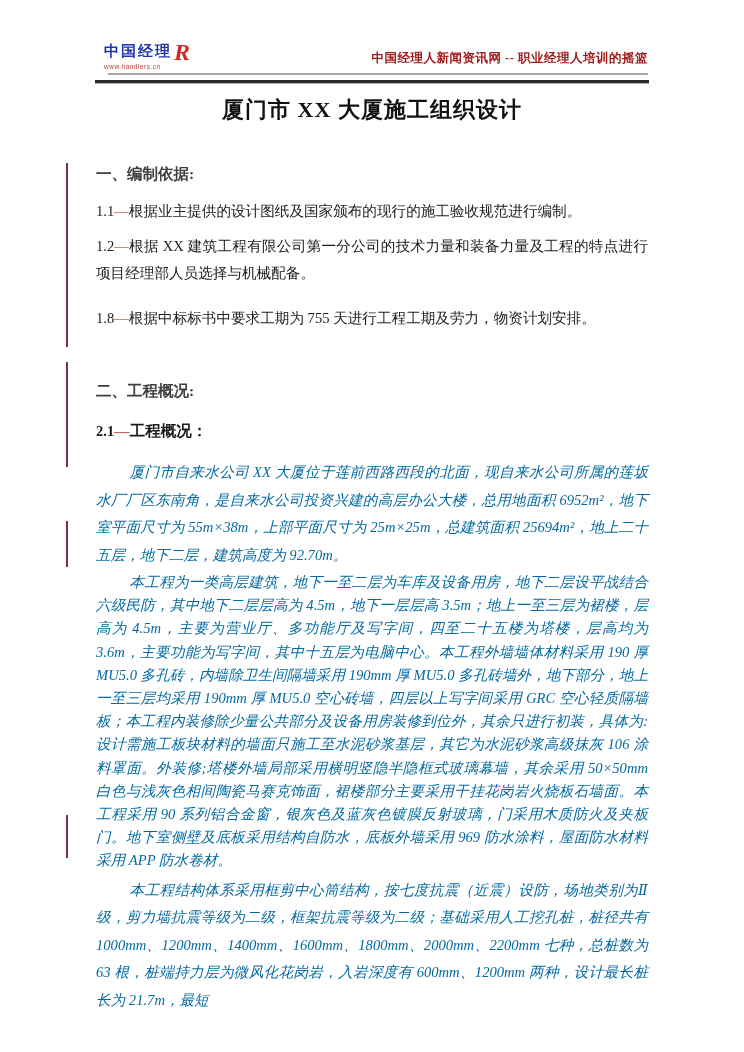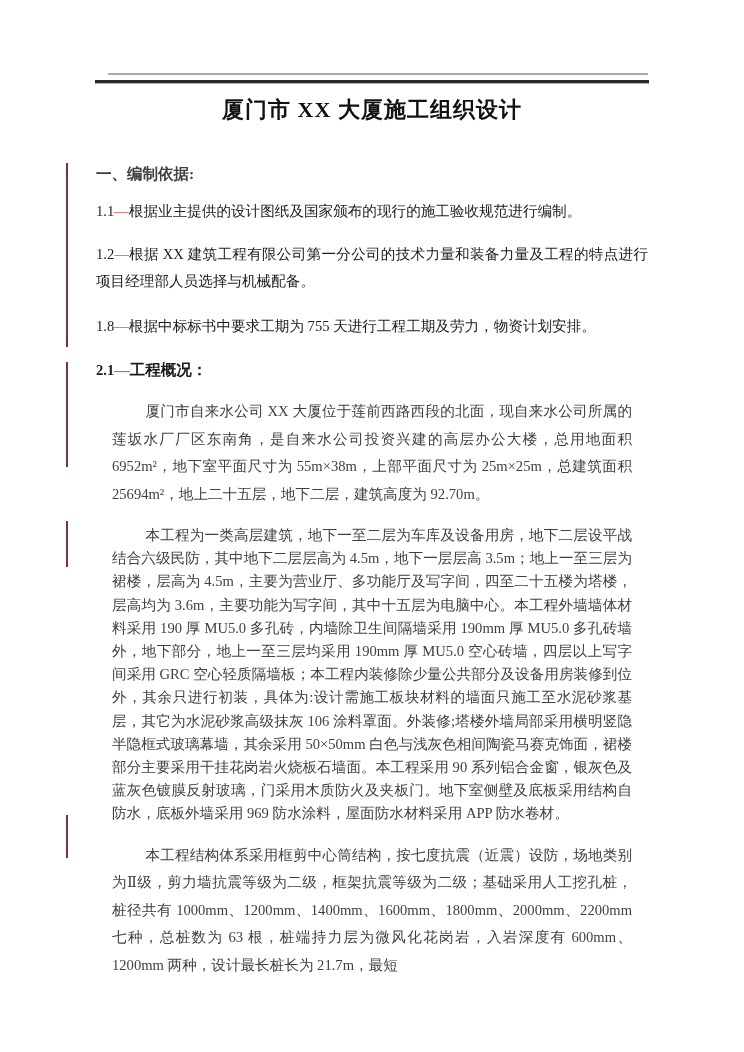--- a/index.html
+++ b/index.html
@@ -45,58 +45,69 @@
   .content{position:absolute;left:96px;top:84px;width:552px;}
   .doc-title{
     margin:10px 0 0 0;text-align:center;
     font-size:22px;font-weight:bold;letter-spacing:1px;line-height:32px;color:#111;
   }
   .h-sec{font-size:15.5px;font-weight:bold;line-height:20px;color:#404040;margin:0;}
   .h-basis{margin-top:38px;}
   .h-overview{margin-top:49px;}
   .item{font-size:14.6px;line-height:27.5px;margin:0;text-align:justify;}
   .item.i1{margin-top:14px;}
-  .item.i2{margin-top:15px;}
+  .item.i2{margin-top:7px;}
   .item.i3{margin-top:17px;}
   .num{font-family:"Liberation Serif","DejaVu Serif",serif;}
   .dash{color:#c25a5a;}
   .sub-head{margin-top:19px;font-size:15.5px;font-weight:bold;line-height:22px;}
   .sub-head .num{font-size:14.5px;}
   .para{
-    font-size:14.6px;text-align:justify;text-indent:2.3em;margin:16px;color:#404040;
+    font-size:14.6px;text-align:justify;text-indent:2.3em;margin:0;color:#0369a1;font-style:italic;
   }
   .para.p1{margin-top:17px;line-height:27.5px;}
   .para.p2{margin-top:2px;line-height:23.2px;}
   .para.p3{margin-top:4px;line-height:27.5px;}
 </style>
 </head>
 <body>
 
 <div class="page">
 
+  <div class="header">
+    <div class="logo">
+      <div class="logo-line1">
+        <span class="logo-text">中国经理</span>
+        <span class="logo-mark">R</span>
+      </div>
+      <div class="logo-url">www.handlers.cn</div>
+    </div>
+    <div class="tagline">中国经理人新闻资讯网 -- 职业经理人培训的摇篮</div>
+  </div>
   <div class="rule-gray"></div>
   <div class="rule-dark"></div>
 
   <div class="revbar b1"></div>
   <div class="revbar b2"></div>
   <div class="revbar b3"></div>
   <div class="revbar b4"></div>
 
   <div class="content">
 
     <h1 class="doc-title">厦门市 XX 大厦施工组织设计</h1>
 
     <h2 class="h-sec h-basis">一、编制依据:</h2>
 
     <p class="item i1"><span class="num">1.1</span><span class="dash">—</span><span>根据业主提供的设计图纸及国家颁布的现行的施工验收规范进行编制。</span></p>
 
     <p class="item i2"><span class="num">1.2</span><span class="dash">—</span><span>根据 XX 建筑工程有限公司第一分公司的技术力量和装备力量及工程的特点进行项目经理部人员选择与机械配备。</span></p>
 
     <p class="item i3"><span class="num">1.8</span><span class="dash">—</span><span>根据中标标书中要求工期为 755 天进行工程工期及劳力，物资计划安排。</span></p>
 
+    <h2 class="h-sec h-overview">二、工程概况:</h2>
 
     <p class="sub-head"><span class="num">2.1</span><span class="dash">—</span><span>工程概况：</span></p>
 
     <p class="para p1">厦门市自来水公司 XX 大厦位于莲前西路西段的北面，现自来水公司所属的莲坂水厂厂区东南角，是自来水公司投资兴建的高层办公大楼，总用地面积 6952m²，地下室平面尺寸为 55m×38m，上部平面尺寸为 25m×25m，总建筑面积 25694m²，地上二十五层，地下二层，建筑高度为 92.70m。</p>
     <p class="para p2">本工程为一类高层建筑，地下一至二层为车库及设备用房，地下二层设平战结合六级民防，其中地下二层层高为 4.5m，地下一层层高 3.5m；地上一至三层为裙楼，层高为 4.5m，主要为营业厅、多功能厅及写字间，四至二十五楼为塔楼，层高均为 3.6m，主要功能为写字间，其中十五层为电脑中心。本工程外墙墙体材料采用 190 厚 MU5.0 多孔砖，内墙除卫生间隔墙采用 190mm 厚 MU5.0 多孔砖墙外，地下部分，地上一至三层均采用 190mm 厚 MU5.0 空心砖墙，四层以上写字间采用 GRC 空心轻质隔墙板；本工程内装修除少量公共部分及设备用房装修到位外，其余只进行初装，具体为:设计需施工板块材料的墙面只施工至水泥砂浆基层，其它为水泥砂浆高级抹灰 106 涂料罩面。外装修;塔楼外墙局部采用横明竖隐半隐框式玻璃幕墙，其余采用 50×50mm 白色与浅灰色相间陶瓷马赛克饰面，裙楼部分主要采用干挂花岗岩火烧板石墙面。本工程采用 90 系列铝合金窗，银灰色及蓝灰色镀膜反射玻璃，门采用木质防火及夹板门。地下室侧壁及底板采用结构自防水，底板外墙采用 969 防水涂料，屋面防水材料采用 APP 防水卷材。</p>
     <p class="para p3">本工程结构体系采用框剪中心筒结构，按七度抗震（近震）设防，场地类别为Ⅱ级，剪力墙抗震等级为二级，框架抗震等级为二级；基础采用人工挖孔桩，桩径共有 1000mm、1200mm、1400mm、1600mm、1800mm、2000mm、2200mm 七种，总桩数为 63 根，桩端持力层为微风化花岗岩，入岩深度有 600mm、1200mm 两种，设计最长桩长为 21.7m，最短</p>
 
   </div>
 </div>
 

